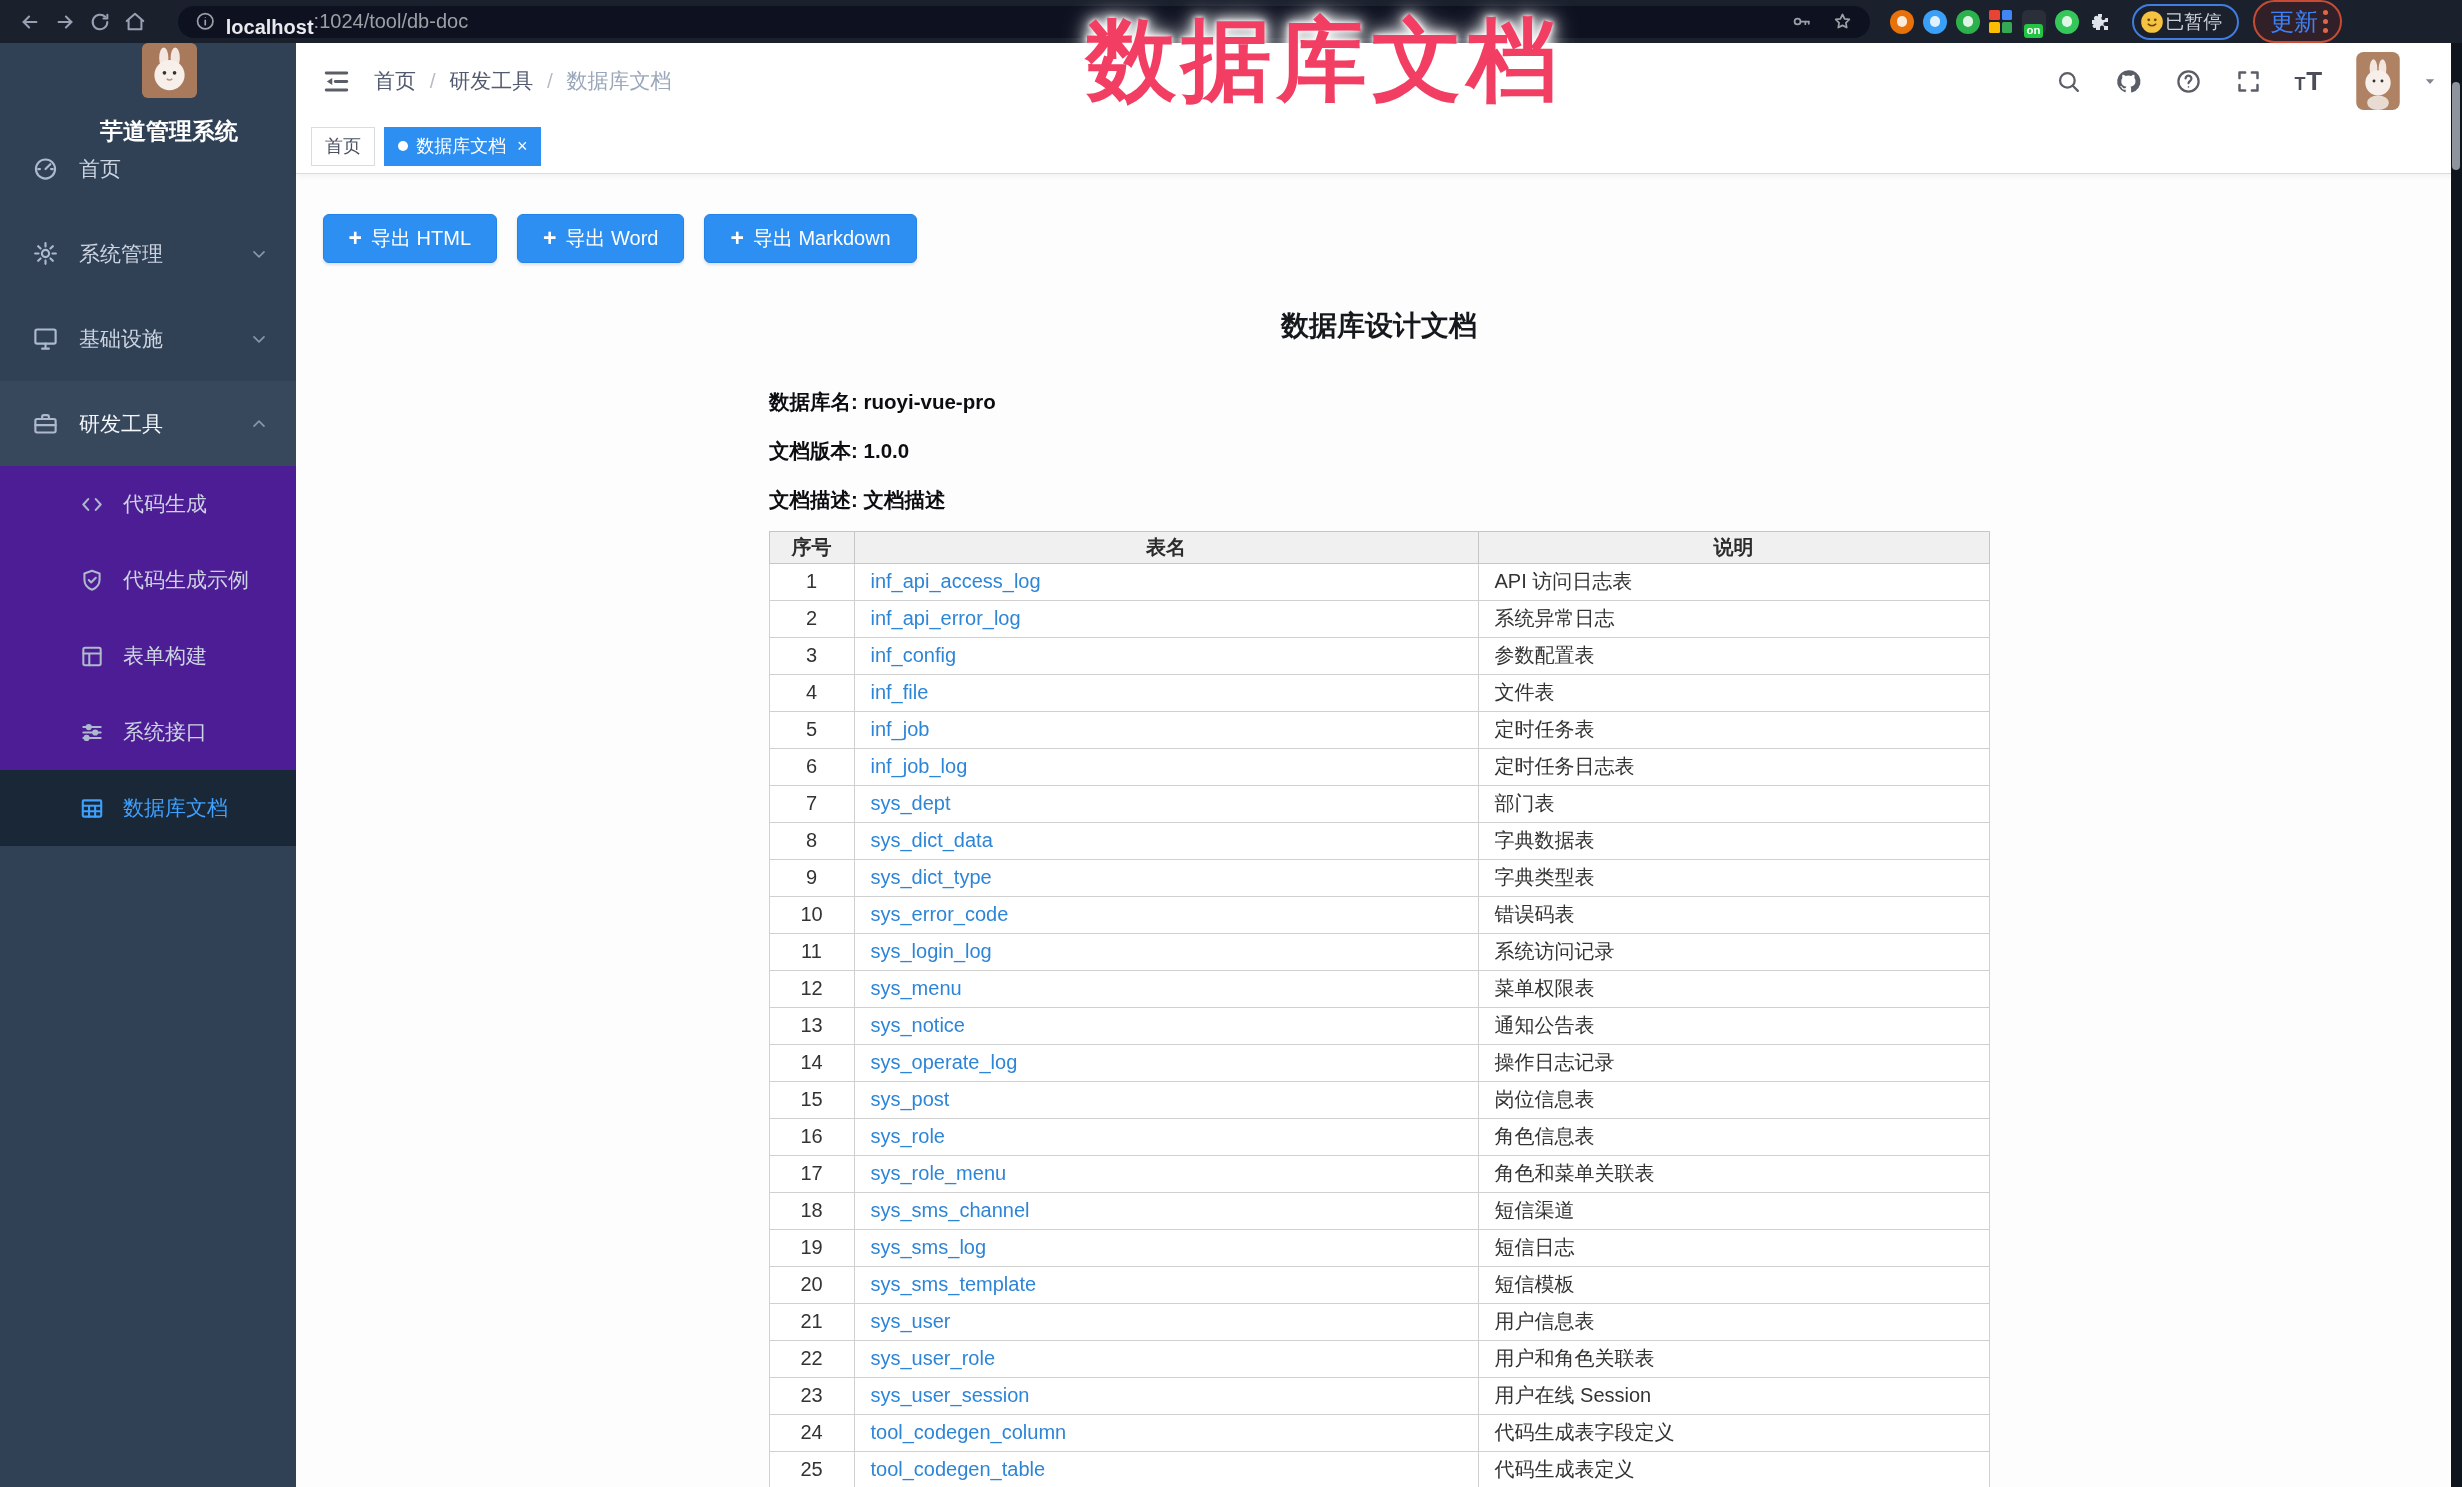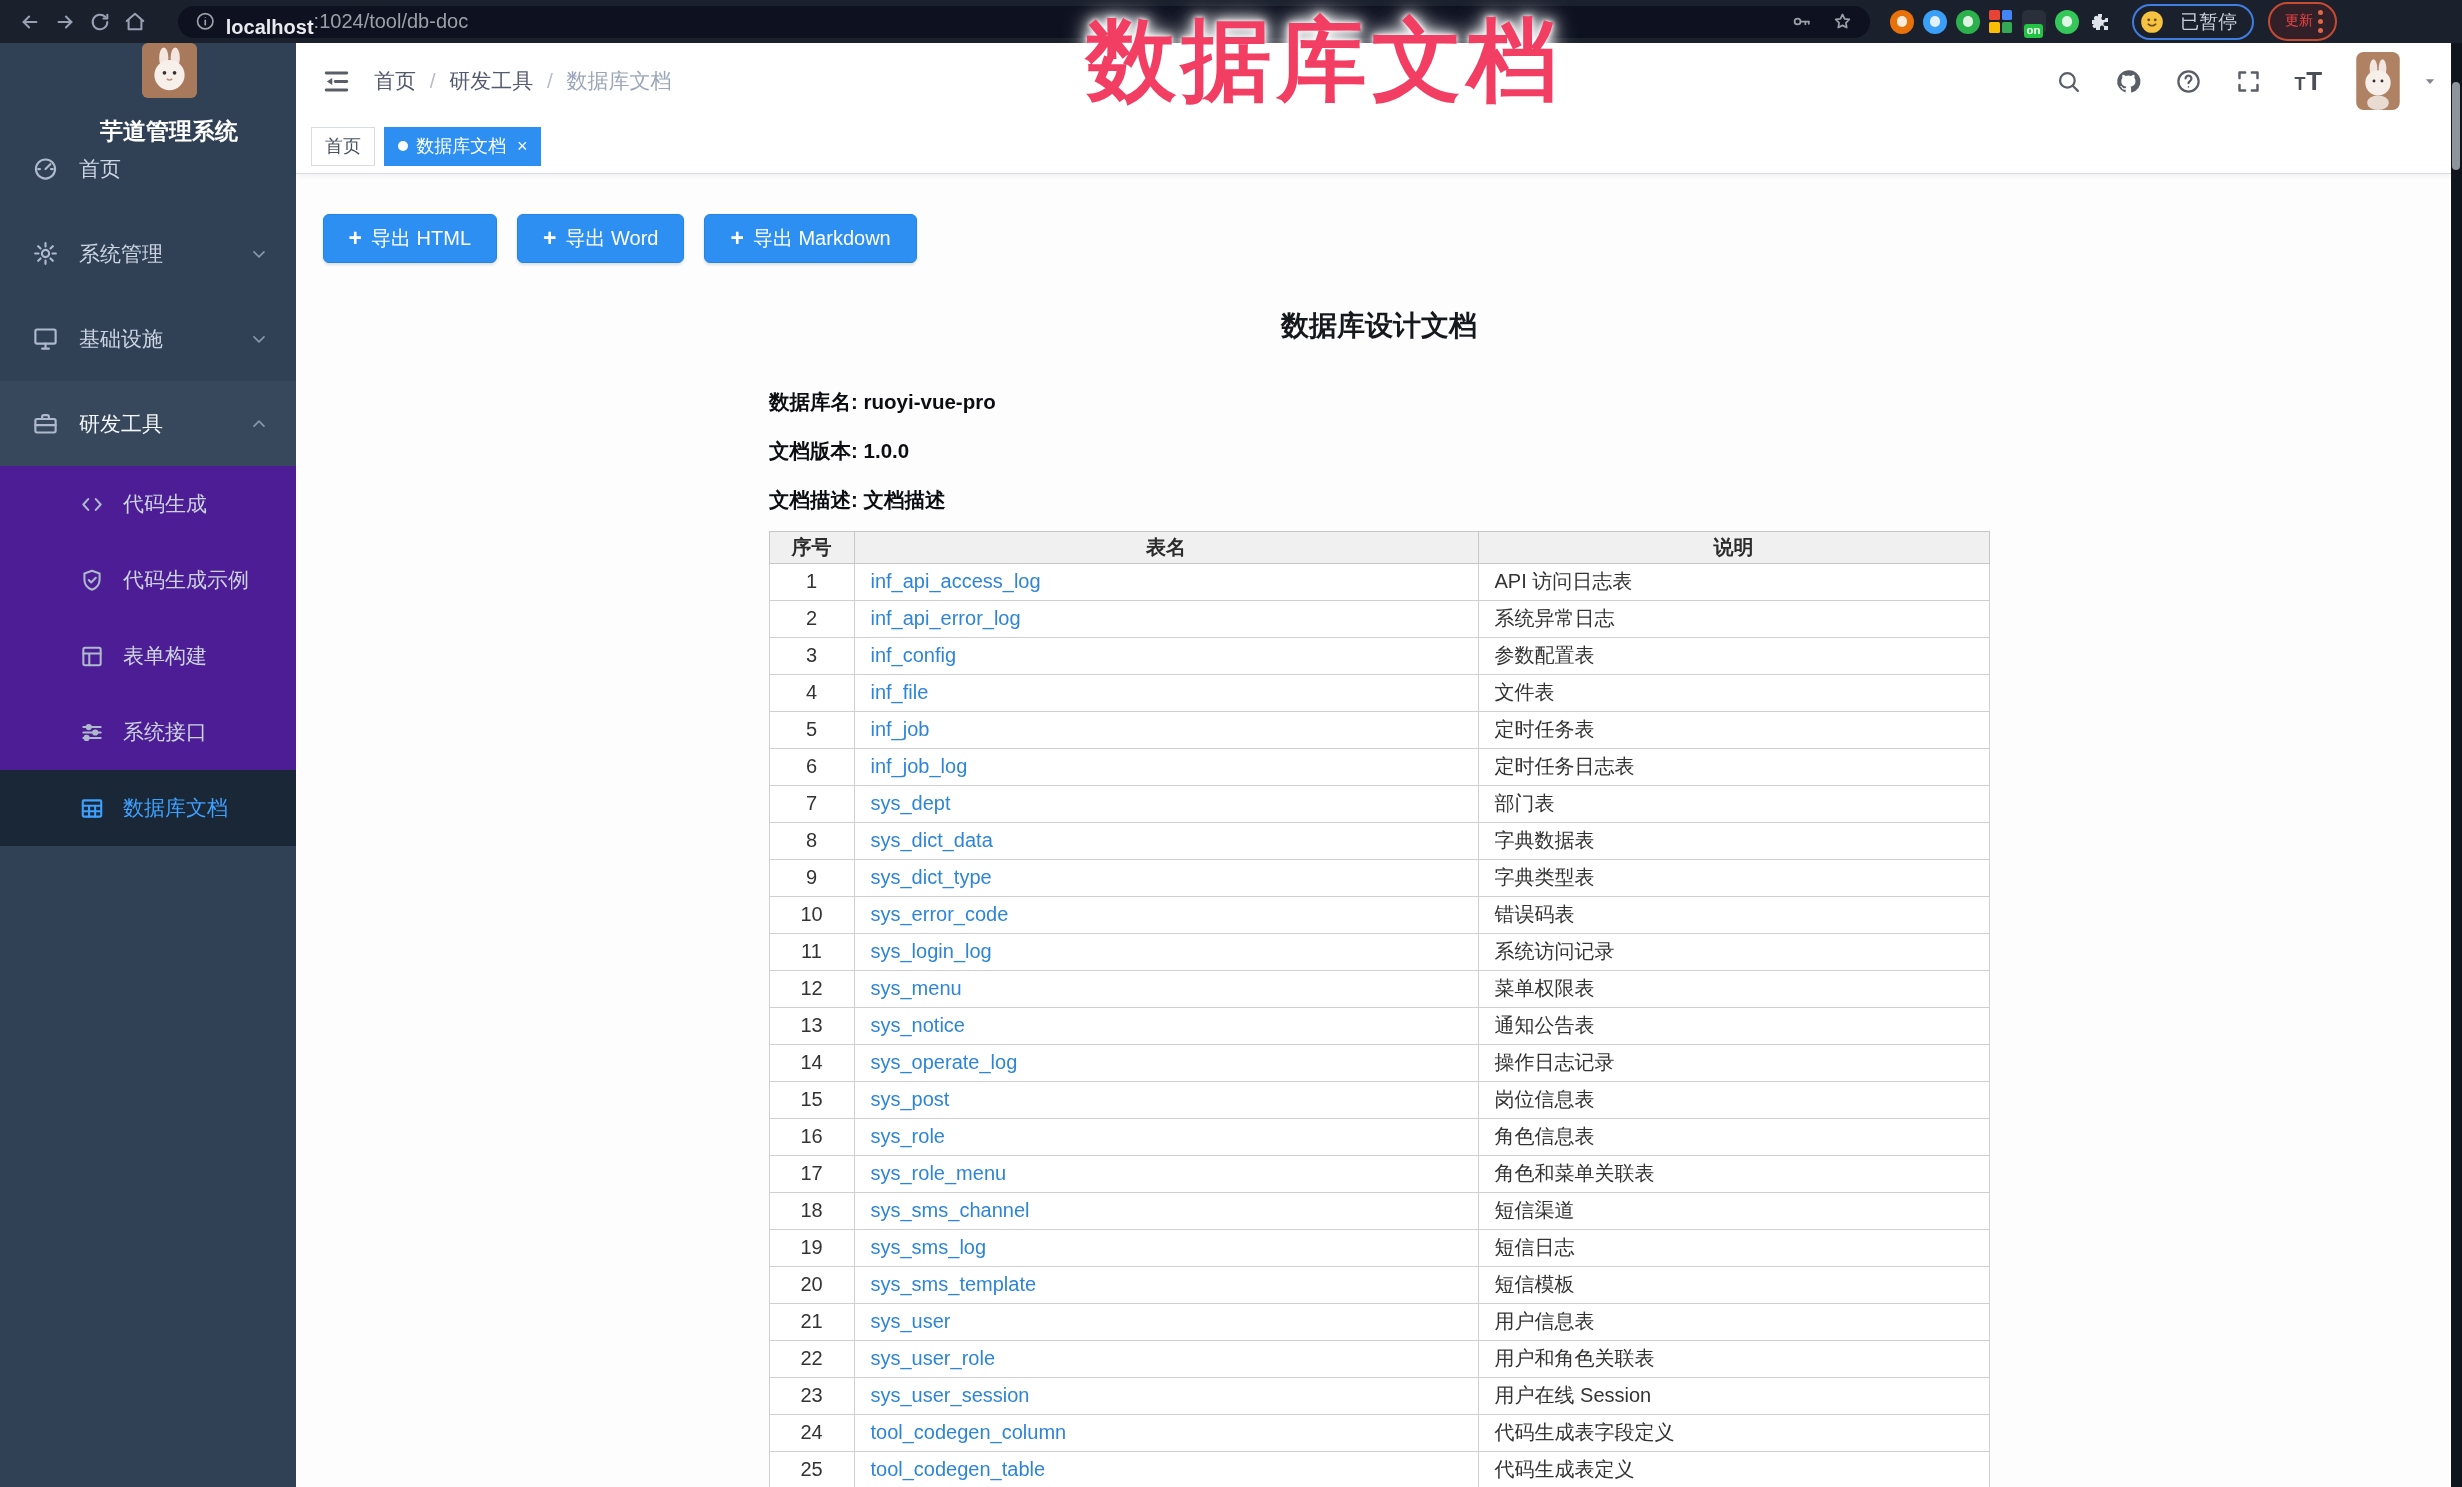--- a/index.html
+++ b/index.html
@@ -21,23 +21,23 @@
   .omni-right svg { width:21px; height:21px; }
   .ext-row { display:flex; align-items:center; gap:9px; margin-left:20px; }
   .ext { width:24px; height:24px; border-radius:50%; position:relative; flex-shrink:0; }
   .ext .inner-dot { position:absolute; left:6.8px; top:6.8px; width:10.6px; height:10.6px; border-radius:50%; background:rgba(255,255,255,.85); }
   .ext.grid { border-radius:3px; background:transparent; display:grid; grid-template-columns:10.6px 10.6px; grid-template-rows:10.6px 10.6px; gap:2.3px; }
   .ext.grid i { border-radius:1.5px; }
   .ext .on-badge { position:absolute; left:1.5px; bottom:-4.6px; background:#23c343; color:#fff; font-size:11.4px; line-height:13.7px; padding:0 3px; border-radius:3px; font-weight:bold; }
   .ext.square { border-radius:5.3px; }
   .ext.puzzle { background:transparent; color:#dfe3ea; }
   .ext.puzzle svg { width:24px; height:24px; }
-  .badge-paused { display:flex; align-items:center; gap:15px; border:2.3px solid #3f7de0; border-radius:758px; padding:3px 15px 3px 5.3px; color:#c9cfd9; font-size:19px; margin-left:20px; flex-shrink:0; }
+  .badge-paused { display:flex; align-items:center; gap:0; border:2.3px solid #3f7de0; border-radius:758px; padding:3px 15px 3px 5.3px; color:#c9cfd9; font-size:19px; margin-left:20px; flex-shrink:0; }
   .badge-paused svg { width:26px; height:26px; }
-  .badge-update { display:flex; align-items:center; gap:2px; border:2.3px solid #c64b32; border-radius:758px; padding:3.8px 9px 3.8px 15px; color:#ef4444; font-size:14px; margin-left:13.7px; background:rgba(120,30,30,.25); flex-shrink:0; }
+  .badge-update { display:flex; align-items:center; gap:2px; border:2.3px solid #c64b32; border-radius:758px; padding:3.8px 9px 3.8px 15px; color:#3b82f6; font-size:24px; margin-left:13.7px; background:rgba(120,30,30,.25); flex-shrink:0; }
   .kebab { display:flex; flex-direction:column; gap:3.8px; padding:1.5px 3px; }
   .kebab i { width:5.3px; height:5.3px; border-radius:50%; background:#e0684a; }
 
   
   .app { display:flex; height:1444px; }
   .sidebar { width:296px; background:#304156; flex-shrink:0; }
   .logo-row { height:83px; display:flex; align-items:center; padding-left:42px; gap:18px;flex-direction:column; }
   .logo { width:55px; height:55px; border-radius:4.6px; overflow:hidden; flex-shrink:0; }
   .logo svg { width:55px; height:55px; display:block; }
   .app-title { color:#fff; font-weight:bold; font-size:23px; }

